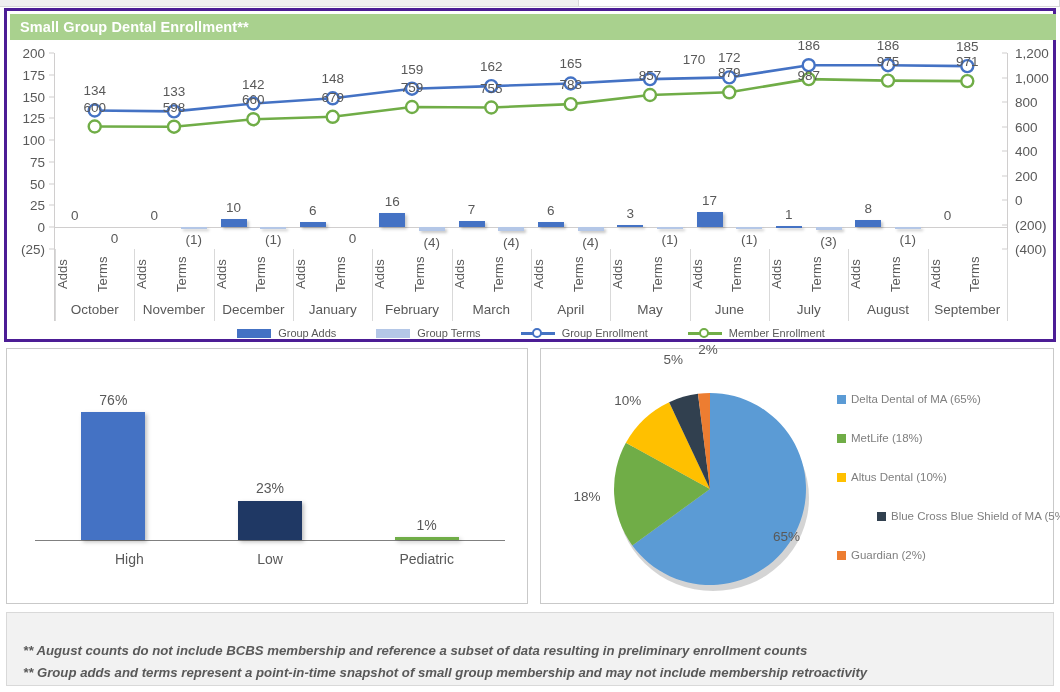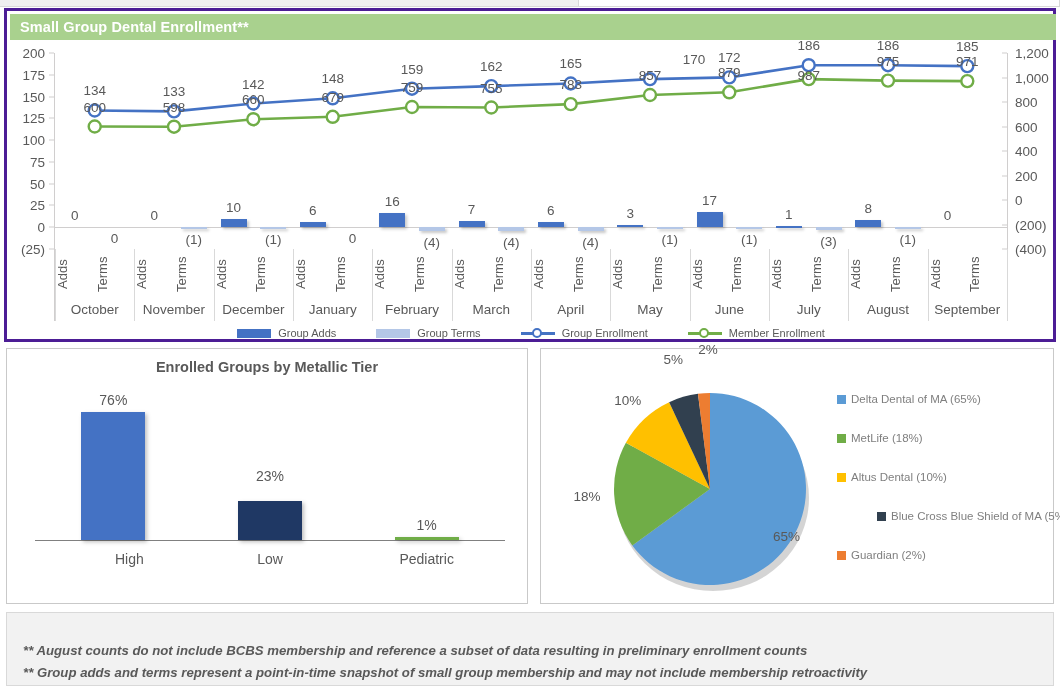--- a/index.html
+++ b/index.html
@@ -366,28 +366,27 @@
               <i style="background: rgb(112, 173, 71);"></i>
               <b style="border-color: rgb(112, 173, 71);"></b>
             </span>
             <span>Member Enrollment</span>
           </div>
         </div>
     </div>
   </div>
 
   <div class="panel-bl">
-    <div class="sub-title">Enrolled Groups by Metallic Tier</div>
     <div class="bar2-area" id="tier-area">
       <div class="bar2-base"></div>
     <div class="bar2" style="left: 46.3333px; width: 64px; height: 127.3px; background: rgb(68, 114, 196);"></div>
         <div class="bar2-val" style="left: 78.3333px; bottom: 158.8px;">76%</div>
         <div class="bar2-cat" style="left: 78.3333px; margin-left: 16px;">High</div>
         <div class="bar2" style="left: 203px; width: 64px; height: 38.525px; background: rgb(31, 56, 100);"></div>
-        <div class="bar2-val" style="left: 235px; bottom: 83px; margin-top: 40px;">23%</div>
+        <div class="bar2-val" style="left: 235px; bottom: 71px; margin-top: 40px;">23%</div>
         <div class="bar2-cat" style="left: 235px;">Low</div>
         <div class="bar2" style="left: 359.667px; width: 64px; height: 3px; background: rgb(112, 173, 71);"></div>
         <div class="bar2-val" style="left: 391.667px; bottom: 34.5px;">1%</div>
         <div class="bar2-cat" style="left: 391.667px;">Pediatric</div>
       </div>
   </div>
 
   <div class="panel-br">
     <div class="pie-area" id="pie-area">
       <svg class="pie-svg" id="pie-svg" viewBox="0 0 250 212">

